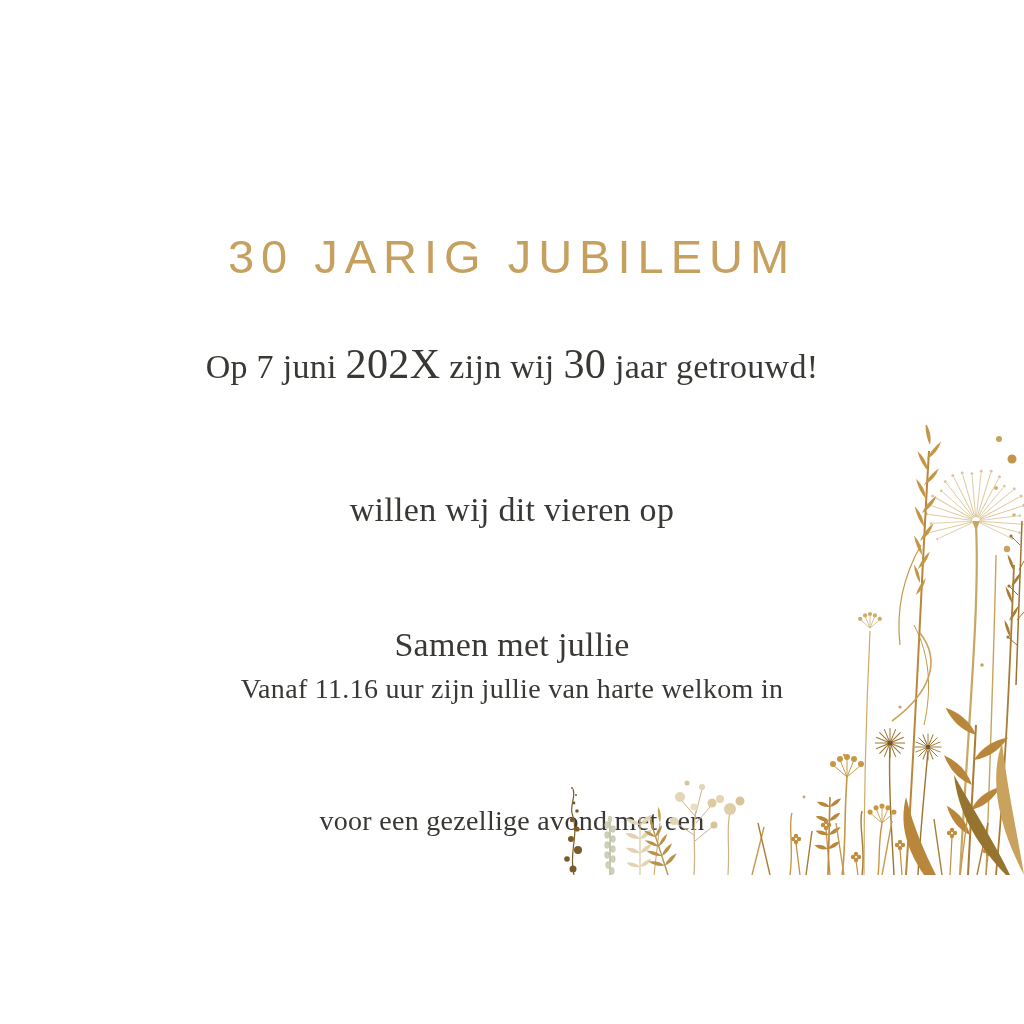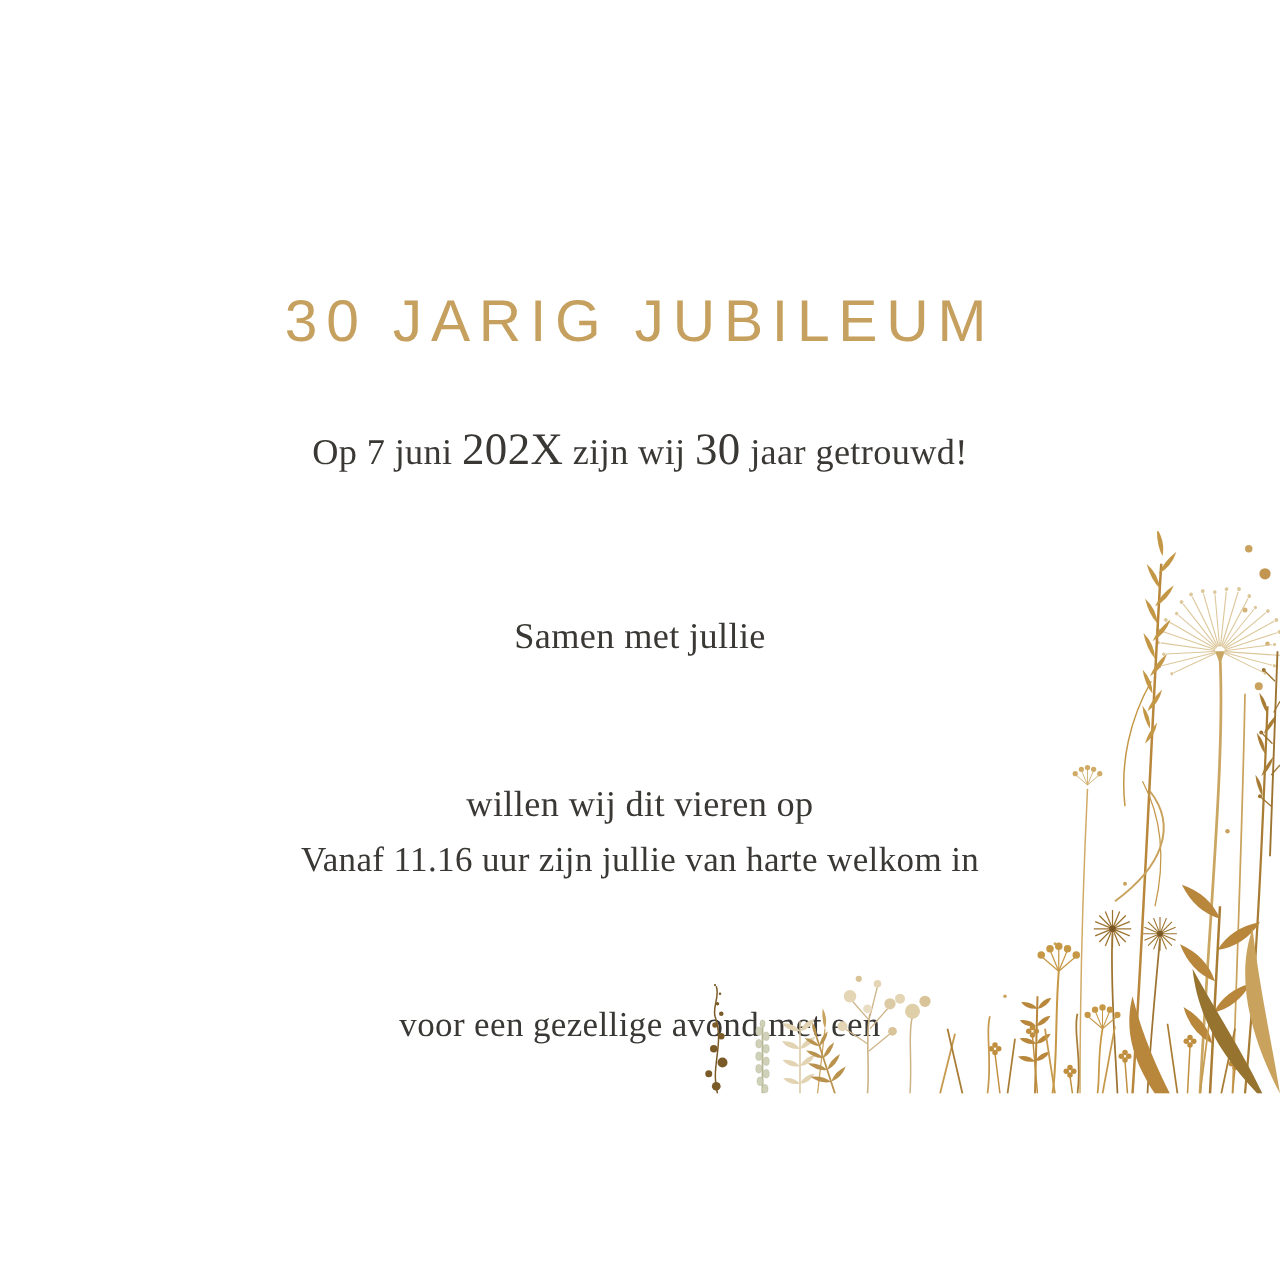--- a/index.html
+++ b/index.html
@@ -18,21 +18,21 @@
     font-weight:300;
     font-size:47px;
     letter-spacing:7px;
     color:#c5a05e;
     line-height:64px;
     white-space:pre;
   }
   .line-block{
     position:absolute;left:0;width:100%;
     text-align:center;
-    font-size:29px;
+    font-size:34px;
     font-weight:300;
     letter-spacing:0.3px;
     white-space:pre-wrap;
   }
   .intro{top:302px;line-height:56px;}
   .celebration{top:397px;line-height:45px;}
   .details{top:578px;line-height:44.3px;font-size:28px;}
   .num{font-size:1.24em;}
   .flowers{
     position:absolute;right:0;bottom:0;
@@ -43,22 +43,22 @@
 </head>
 <body>
 
 <div class="card">
 
   <h1 class="title">30 JARIG JUBILEUM</h1>
 
   <p class="line-block intro"><span>Op 7 juni </span><span class="num">202X</span><span> zijn wij </span><span class="num">30</span><span> jaar getrouwd!</span></p>
 
   <div class="line-block celebration">
+    <div>willen wij dit vieren op</div>
     <div>Samen met jullie</div>
-    <div>willen wij dit vieren op</div>
   </div>
 
   <div class="line-block details">
     <div>Vanaf 11.16 uur zijn jullie van harte welkom in</div>
     <div>voor een gezellige avond met een</div>
     
     
   </div>
 
   <svg class="flowers" viewBox="0 0 480 450" aria-hidden="true">

